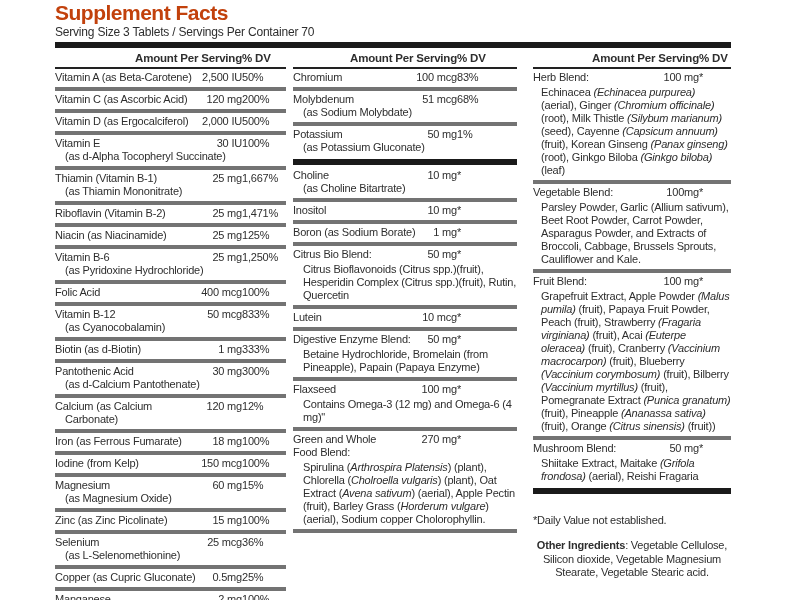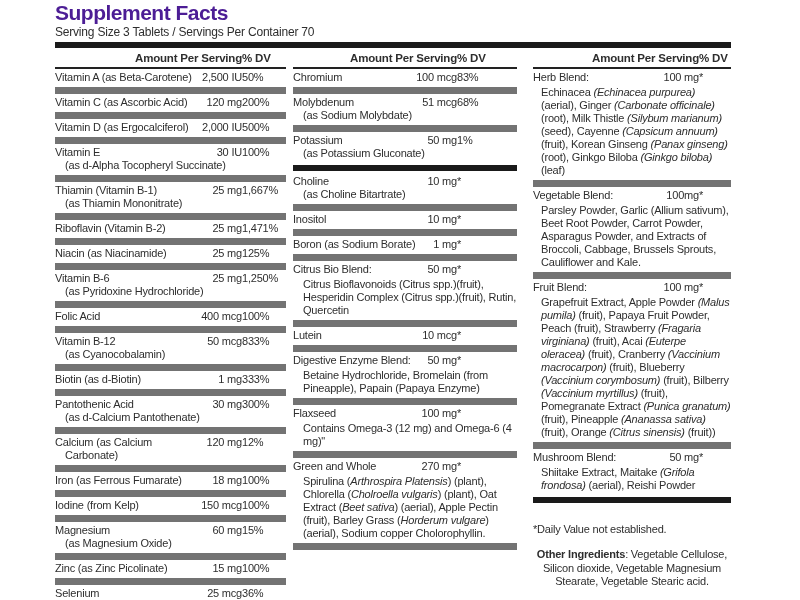--- a/index.html
+++ b/index.html
@@ -2,31 +2,31 @@
 <html><head>
 <meta charset="utf-8">
 <style>
   html,body{margin:0;padding:0;}
   body{
     width:800px;height:600px;position:relative;background:#ffffff;
     font-family:"Liberation Sans", sans-serif;color:#2e2e2e;
     -webkit-font-smoothing:antialiased;overflow:hidden;
   }
   .label{position:absolute;left:55px;top:2px;width:676px;}
-  .title{font-size:21px;font-weight:bold;letter-spacing:-0.5px;color:#4c1d95;line-height:22px;}
+  .title{font-size:21px;font-weight:bold;letter-spacing:-0.5px;color:#c2410c;line-height:22px;}
   .serving{font-size:12px;letter-spacing:-0.2px;margin:1px 0 3px 0;}
   .topbar{height:6px;background:#1a1a1a;}
   .cols{display:flex;align-items:flex-start;}
   .col{font-size:11px;letter-spacing:-0.2px;line-height:13px;}
   .col1{width:231px;}
   .col2{width:224px;margin-left:7px;}
   .col3{width:198px;margin-left:16px;}
   .colhead{display:flex;font-weight:bold;font-size:11.5px;padding:4px 0 2px 0;border-bottom:2px solid #222;}
   .colhead .ah{margin-left:auto;white-space:nowrap;}
-  .row{border-bottom:7px solid #737373;padding:2px 0 3px 0;}
+  .row{border-bottom:4px solid #737373;padding:2px 0 3px 0;}
   .row.noline{border-bottom:none;}
   .row-main{display:flex;}
   .nm{white-space:nowrap;}
   .amt{margin-left:auto;white-space:nowrap;padding-left:2px;}
   .dv{flex:none;white-space:nowrap;}
   .col1 .dv{width:44px;}
   .col2 .dv{width:60px;}
   .col3 .dv{width:32px;}
   .nm2{padding-left:10px;}
   .nm2.flush{padding-left:0;}
@@ -288,38 +288,39 @@
               <span class="dv">*</span>
             </div>
             <div class="sub"><span>Contains Omega-3 (12 mg) and Omega-6 (4 mg)"</span></div>
           </div>
           <div class="row">
             <div class="row-main">
               <span class="nm">Green and Whole</span>
               <span class="amt">270 mg</span>
               <span class="dv">*</span>
             </div>
-            <div class="sub"><span>Spirulina (</span><i>Arthrospira Platensis</i><span>) (plant), Chlorella (</span><i>Cholroella vulgaris</i><span>) (plant), Oat Extract (</span><i>Beet sativa</i><span>) (aerial), Apple Pectin (fruit), Barley Grass (</span><i>Horderum vulgare</i><span>) (aerial), Sodium copper Cholorophyllin.</span></div>
+            <div class="nm2 flush">Food Blend:</div>
+            <div class="sub"><span>Spirulina (</span><i>Arthrospira Platensis</i><span>) (plant), Chlorella (</span><i>Cholroella vulgaris</i><span>) (plant), Oat Extract (</span><i>Avena sativum</i><span>) (aerial), Apple Pectin (fruit), Barley Grass (</span><i>Horderum vulgare</i><span>) (aerial), Sodium copper Cholorophyllin.</span></div>
           </div>
         </div>
     </div>
 
     <div class="col col3">
       <div class="colhead">
         <span class="ah">Amount Per Serving</span>
         <span class="dv">% DV</span>
       </div>
       <div>
           <div class="row">
             <div class="row-main">
               <span class="nm">Herb Blend:</span>
               <span class="amt">100 mg</span>
               <span class="dv">*</span>
             </div>
-            <div class="sub"><span>Echinacea </span><i>(Echinacea purpurea)</i><span> (aerial), Ginger </span><i>(Carbonate officinale)</i><span> (root), Milk Thistle </span><i>(Silybum marianum)</i><span> (seed), Cayenne </span><i>(Capsicum annuum)</i><span> (fruit), Korean Ginseng </span><i>(Panax ginseng)</i><span> (root), Ginkgo Biloba </span><i>(Ginkgo biloba)</i><span> (leaf)</span></div>
+            <div class="sub"><span>Echinacea </span><i>(Echinacea purpurea)</i><span> (aerial), Ginger </span><i>(Chromium officinale)</i><span> (root), Milk Thistle </span><i>(Silybum marianum)</i><span> (seed), Cayenne </span><i>(Capsicum annuum)</i><span> (fruit), Korean Ginseng </span><i>(Panax ginseng)</i><span> (root), Ginkgo Biloba </span><i>(Ginkgo biloba)</i><span> (leaf)</span></div>
           </div>
           <div class="row">
             <div class="row-main">
               <span class="nm">Vegetable Blend:</span>
               <span class="amt">100mg</span>
               <span class="dv">*</span>
             </div>
             <div class="sub"><span>Parsley Powder, Garlic (Allium sativum), Beet Root Powder, Carrot Powder, Asparagus Powder, and Extracts of Broccoli, Cabbage, Brussels Sprouts, Cauliflower and Kale.</span></div>
           </div>
           <div class="row">
@@ -329,21 +330,21 @@
               <span class="dv">*</span>
             </div>
             <div class="sub"><span>Grapefruit Extract, Apple Powder </span><i>(Malus pumila)</i><span> (fruit), Papaya Fruit Powder, Peach (fruit), Strawberry </span><i>(Fragaria virginiana)</i><span> (fruit), Acai </span><i>(Euterpe oleracea)</i><span> (fruit), Cranberry </span><i>(Vaccinium macrocarpon)</i><span> (fruit), Blueberry </span><i>(Vaccinium corymbosum)</i><span> (fruit), Bilberry </span><i>(Vaccinium myrtillus)</i><span> (fruit), Pomegranate Extract </span><i>(Punica granatum)</i><span> (fruit), Pineapple </span><i>(Ananassa sativa)</i><span> (fruit), Orange </span><i>(Citrus sinensis)</i><span> (fruit))</span></div>
           </div>
           <div class="row noline">
             <div class="row-main">
               <span class="nm">Mushroom Blend:</span>
               <span class="amt">50 mg</span>
               <span class="dv">*</span>
             </div>
-            <div class="sub"><span>Shiitake Extract, Maitake </span><i>(Grifola frondosa)</i><span> (aerial), Reishi Powder</span></div>
+            <div class="sub"><span>Shiitake Extract, Maitake </span><i>(Grifola frondosa)</i><span> (aerial), Reishi Fragaria</span></div>
           </div>
           <div class="thick-bar"></div>
         </div>
       <div class="footnote">*Daily Value not established.</div>
       <div class="other"><b>Other Ingredients</b><span>: Vegetable Cellulose, Silicon dioxide, Vegetable Magnesium Stearate, Vegetable Stearic acid.</span></div>
     </div>
 
   </div>
 </div>
 

